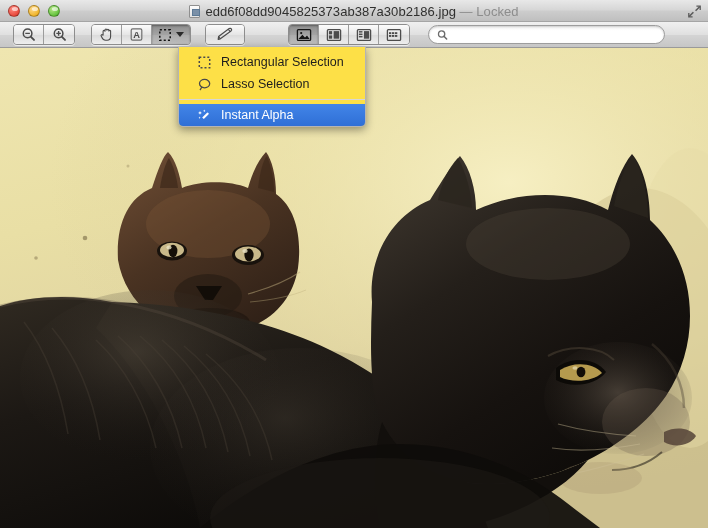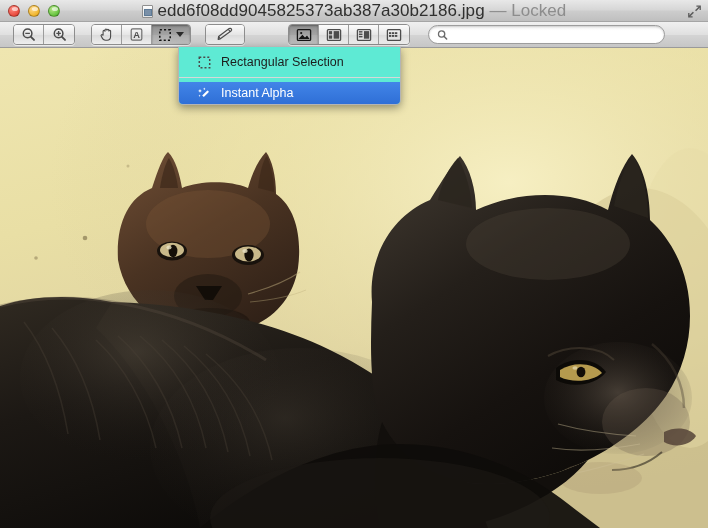--- a/index.html
+++ b/index.html
@@ -77,21 +77,21 @@
   }
   #doc-icon::before {
     content: "";
     position: absolute;
     left: 1.5px; top: 3px;
     width: 6px; height: 5px;
     background: #7a90a8;
     border: 0.5px solid #5d7a96;
   }
   #title-text {
-    font-size: 17px;
+    font-size: 13px;
     color: #30302f;
     font-weight: 400;
     white-space: nowrap;
     letter-spacing: 0.05px;
   }
   #title-text .locked { color: #8d8d8d; }
 
   #fullscreen-btn {
     position: absolute;
     right: 5px;
@@ -189,22 +189,22 @@
     background: #e8dea8;
     z-index: 5;
   }
   #photo { position: absolute; inset: 0; }
 
   
   #tool-menu {
     position: absolute;
     left: 178px;
     top: 47px;
-    width: 223px;
-    background: #5eead4;
+    width: 188px;
+    background: #fde047;
     border: 1px solid #b4b4b4;
     border-top: none;
     border-radius: 0 0 5px 5px;
     box-shadow: 0 3px 9px rgba(0,0,0,0.38);
     padding: 4px 0 0 0;
     z-index: 40;
     overflow: hidden;
   }
   .menu-item {
     display: flex;
@@ -541,20 +541,29 @@
     <div class="menu-item">
       <span class="mi-icon">
         <svg width="13" height="13" viewBox="0 0 13 13">
           <rect x="1.3" y="1.3" width="10.4" height="10.4" fill="none" stroke="#4a4a4a" stroke-width="1.5" stroke-dasharray="2 2"></rect>
         </svg>
       </span>
       <span class="mi-label">Rectangular Selection</span>
     </div>
 
 
+    <div class="menu-item">
+      <span class="mi-icon">
+        <svg width="13" height="13" viewBox="0 0 13 13">
+          <ellipse cx="6.6" cy="5.6" rx="5.1" ry="4.2" fill="none" stroke="#4a4a4a" stroke-width="1.3"></ellipse>
+          <path d="M3.9 9.0 C3.2 10.2 2.6 11.2 2.0 12.0" stroke="#4a4a4a" stroke-width="1.3" fill="none"></path>
+        </svg>
+      </span>
+      <span class="mi-label">Lasso Selection</span>
+    </div>
 
     <div class="menu-sep"></div>
 
 
     <div class="menu-item selected">
       <span class="mi-icon">
         <svg width="13" height="13" viewBox="0 0 13 13">
           <path d="M4.2 8.5 L8.8 3.9 a1.1 1.1 0 0 1 1.6 1.6 L5.8 10.1 Z" fill="#ffffff"></path>
           <g fill="#ffffff">
             <path d="M2.0 2.0 l0.6 1.3 1.3 0.6 -1.3 0.6 -0.6 1.3 -0.6-1.3 -1.3-0.6 1.3-0.6 Z"></path>

